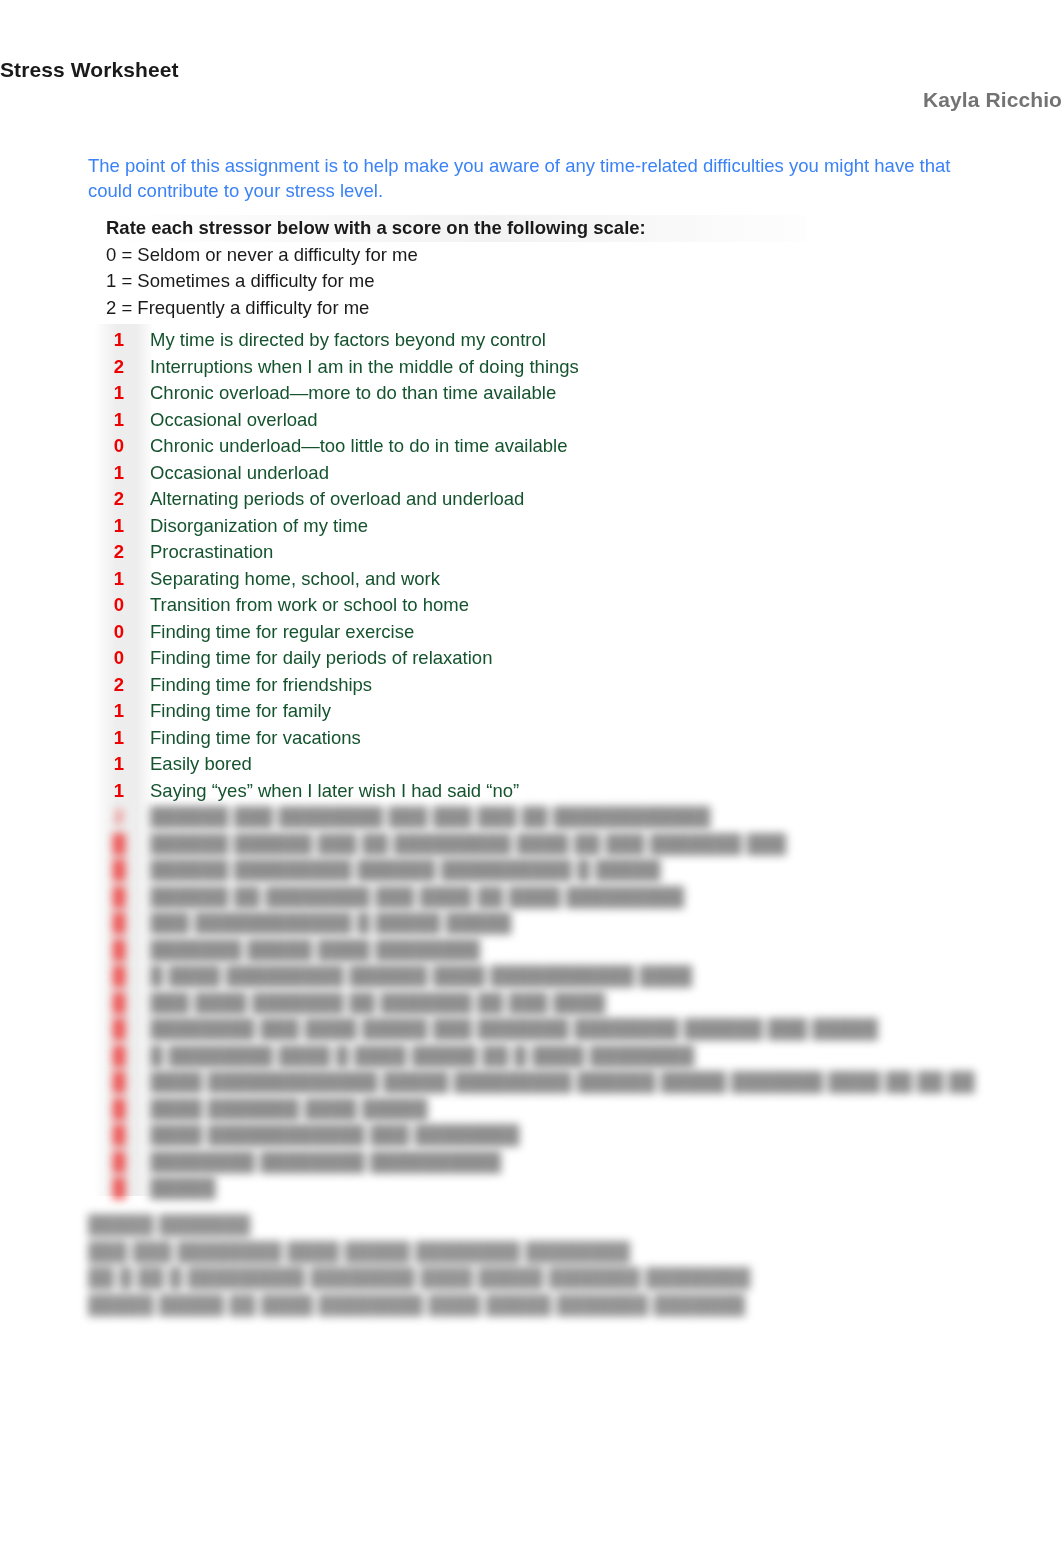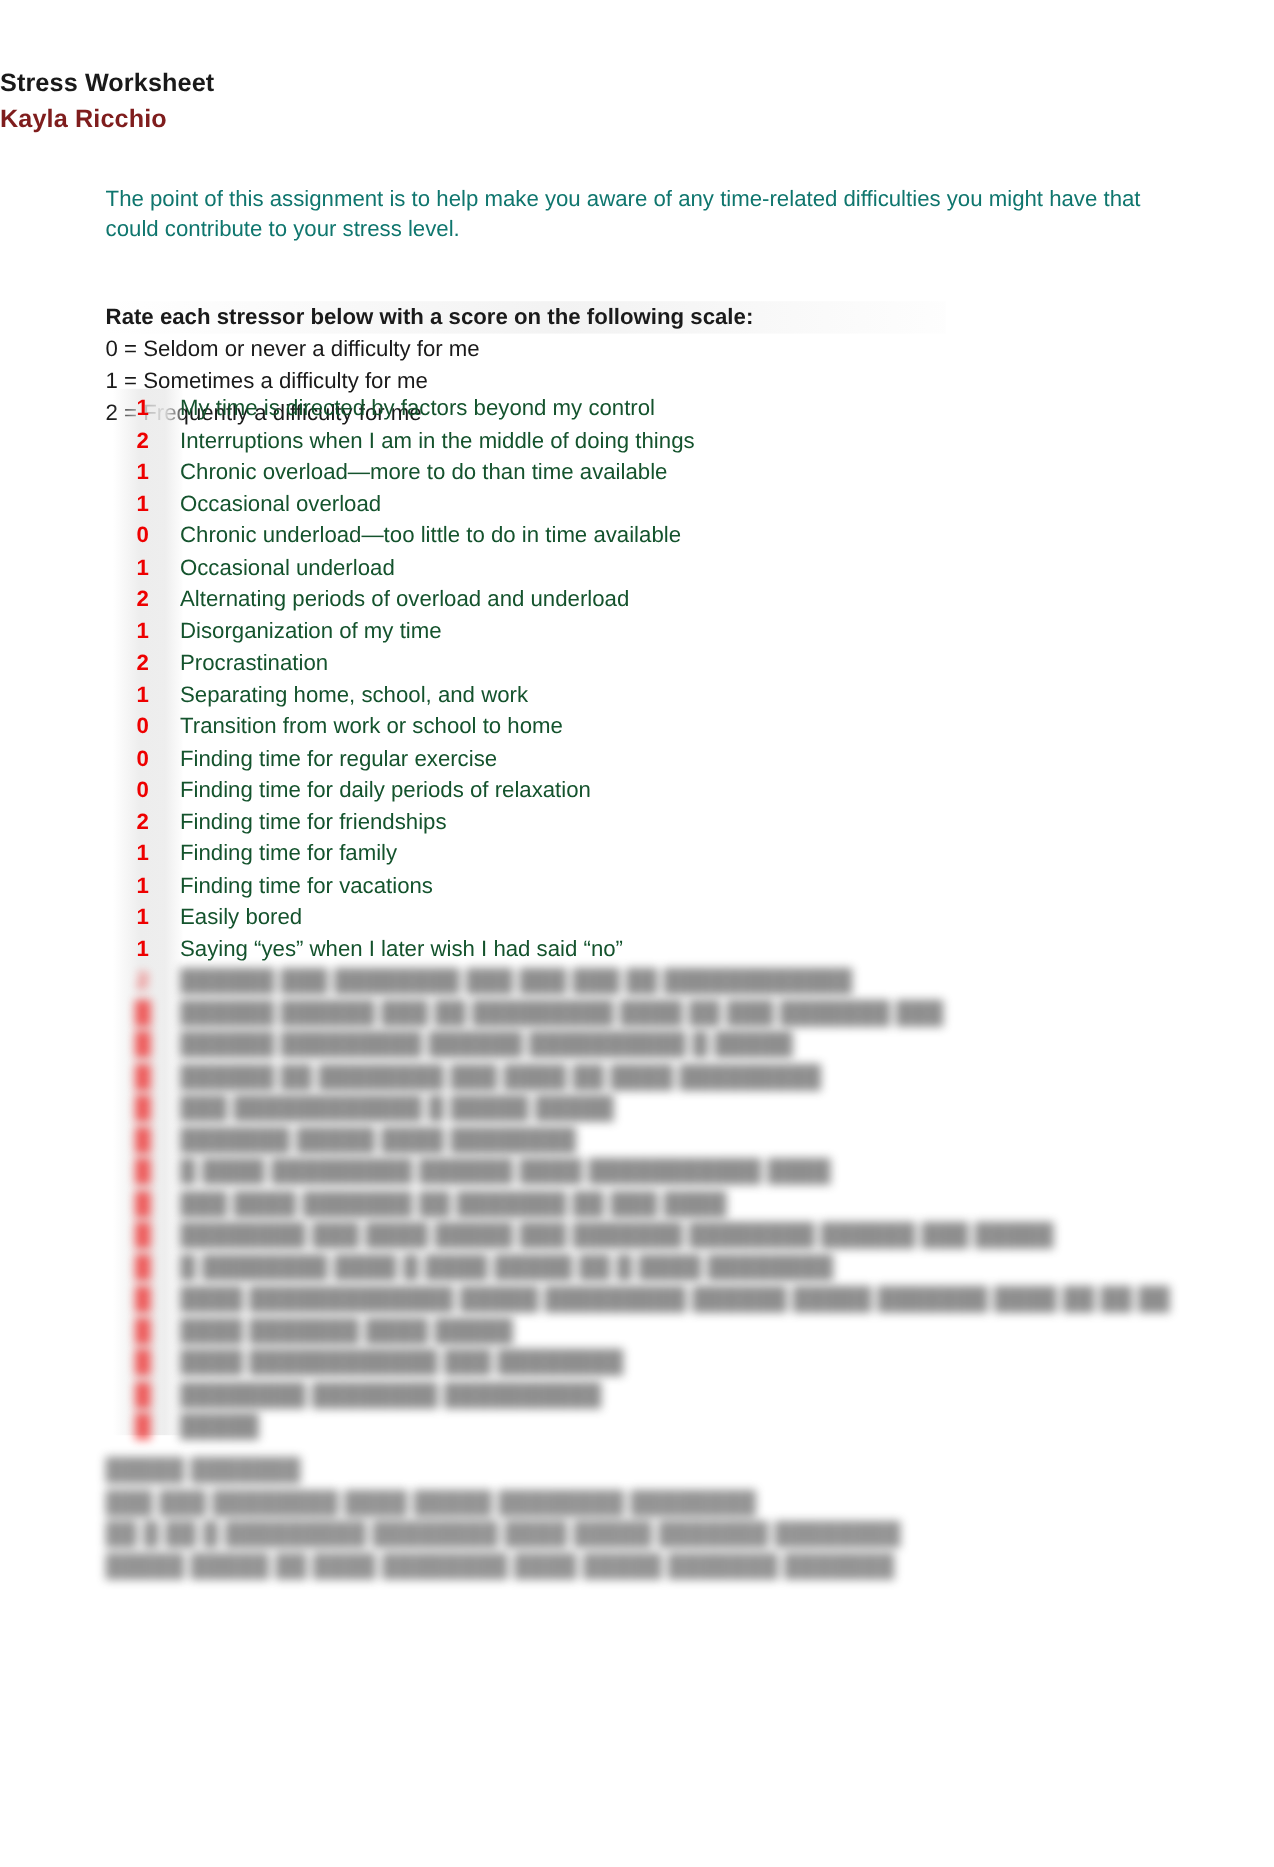--- a/index.html
+++ b/index.html
@@ -29,48 +29,47 @@
     font-size: 21px;
     font-weight: bold;
     letter-spacing: 0.1px;
     color: #1a1a1a;
   }
   .doc-author {
     position: absolute;
     top: 88px;
     left: 0;
     width: 1062px;
-    text-align: left;
+    text-align: right;
     font-size: 21px;
     font-weight: bold;
-    color: #7f1d1d;
+    color: #737373;
     letter-spacing: 0.1px;
   }
 
   
   .intro {
     position: absolute;
     top: 153px;
     left: 88px;
     width: 866px;
     font-size: 18.5px;
     line-height: 25px;
-    color: #0f766e;
+    color: #3b82f6;
   }
 
   
   .scale-block {
     position: absolute;
     top: 215px;
-    left: 88px;
+    left: 106px;
     width: 700px;
     font-size: 18.5px;
     line-height: 26.5px;
     color: #1a1a1a;
-    margin-top: 36px;
   }
   .scale-head {
     font-weight: bold;
     background: linear-gradient(to right, rgba(235,235,235,0) 0%, rgba(232,232,232,0.55) 55%, rgba(245,245,245,0.15) 100%);
   }
   .scale-line { white-space: nowrap; }
 
   
   .list {
     position: absolute;

